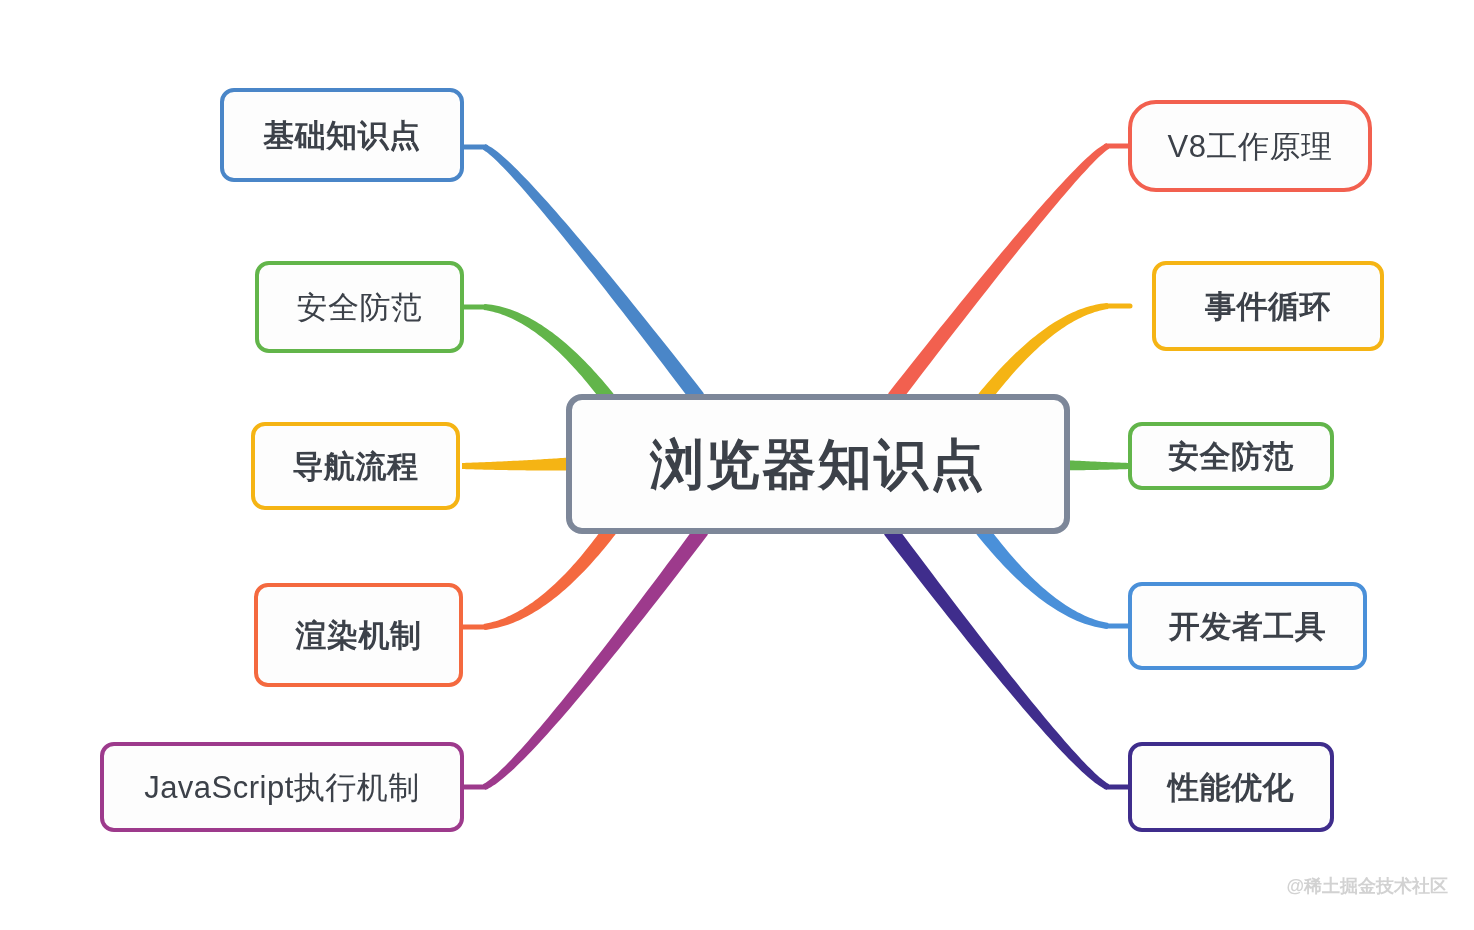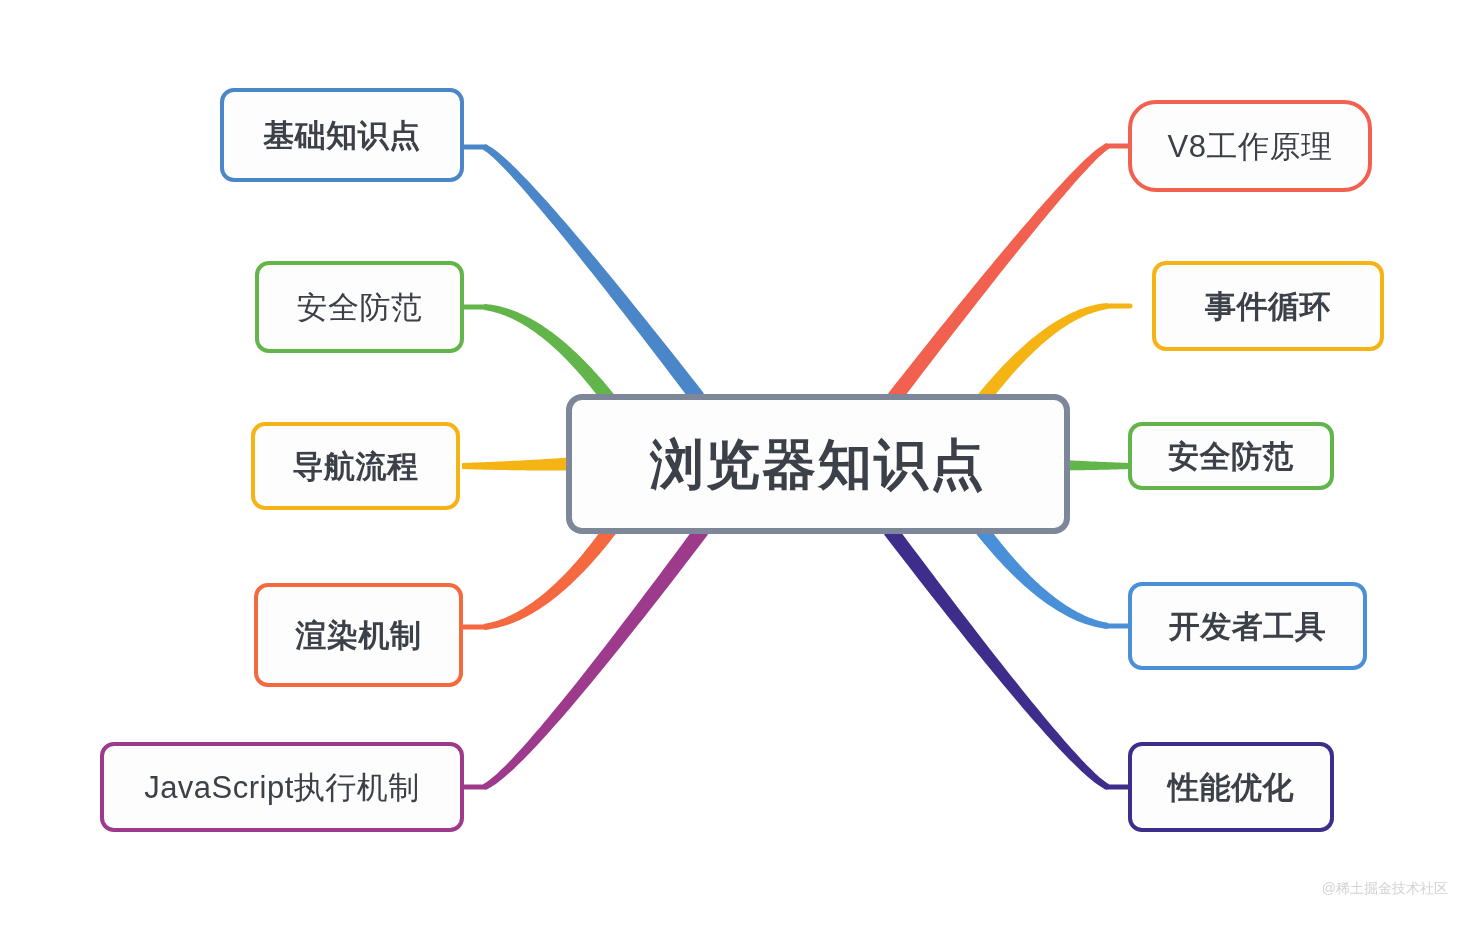--- a/index.html
+++ b/index.html
@@ -69,24 +69,25 @@
     font-weight: bold;
     color: #3c4149;
     letter-spacing: 2px;
     white-space: nowrap;
     line-height: 1;
   }
   #watermark {
     position: absolute;
     right: 26px;
     bottom: 32px;
-    font-size: 14px;
+    font-size: 18px;
     color: #d2d2d2;
     white-space: nowrap;
     z-index: 7;
+    font-weight: bold;
   }
 </style>
 </head>
 <body>
 
 <div id="canvas" style="background: rgb(255, 255, 255);">
 
   <svg id="connectors" viewBox="0 0 1474 930" preserveAspectRatio="none" aria-hidden="true">
     <g id="connector-paths">
         <line x1="462" y1="147" x2="486" y2="147" stroke="#4a86c8" stroke-width="5" stroke-linecap="round"></line>

